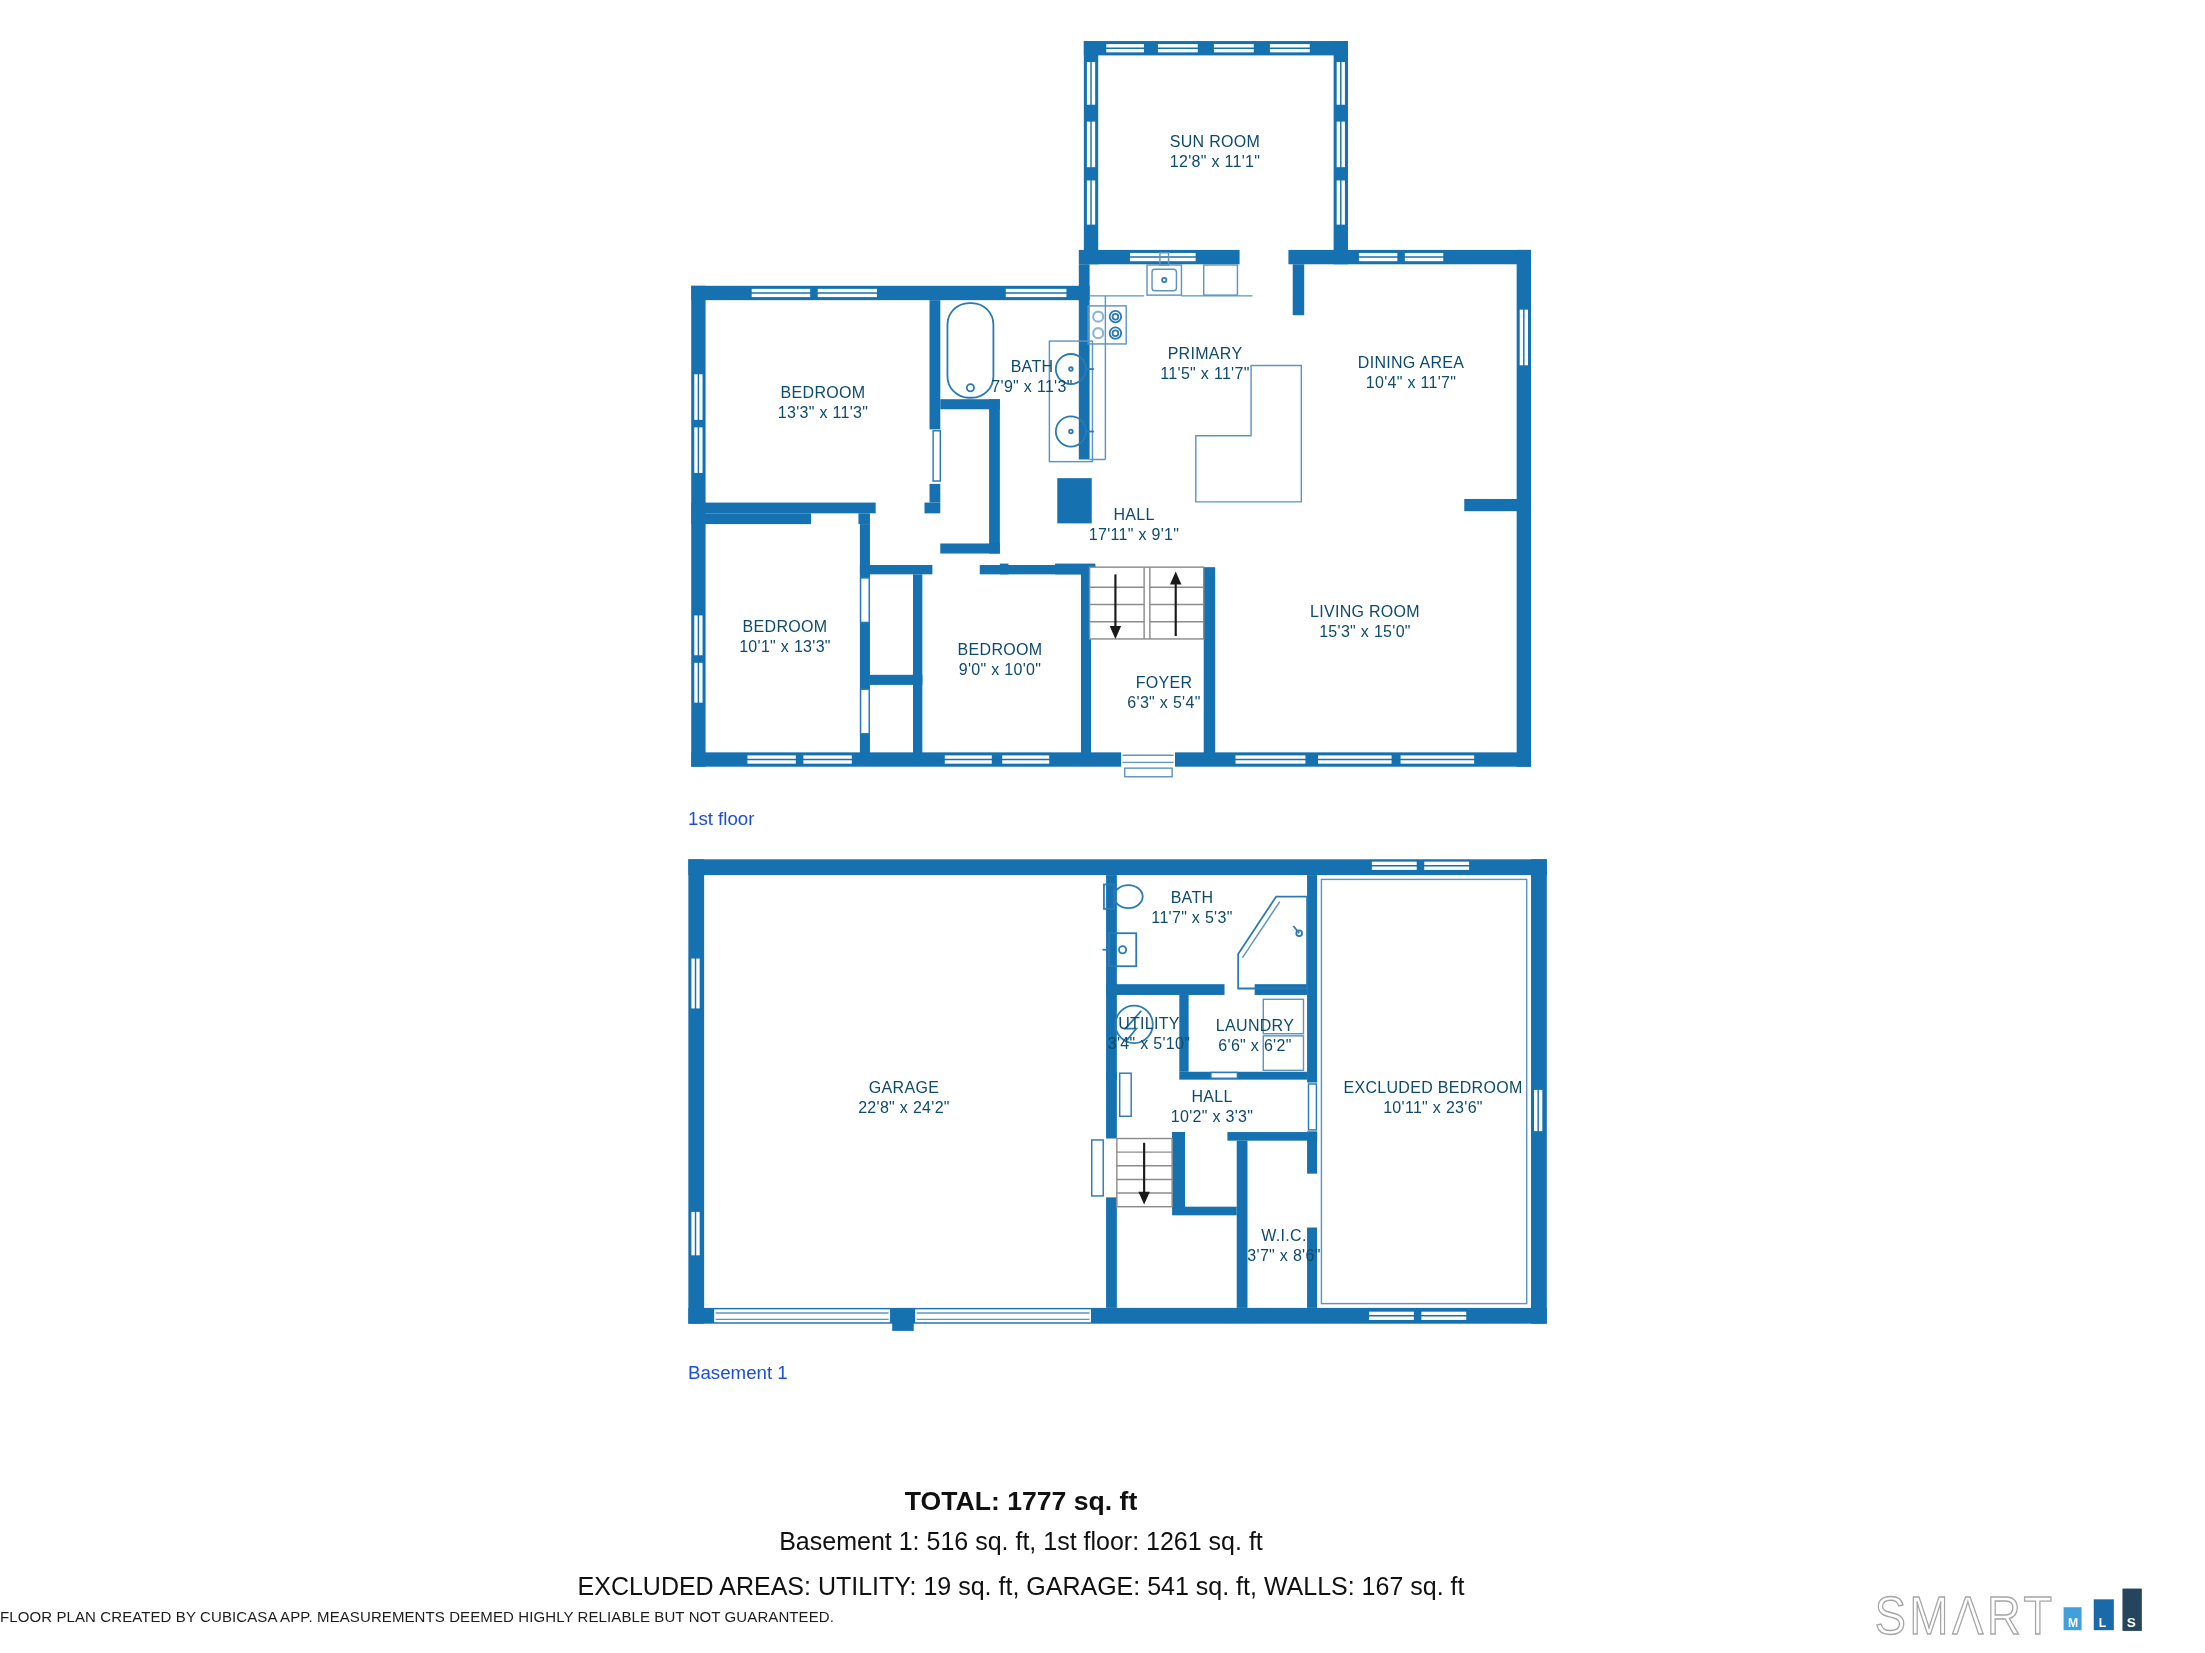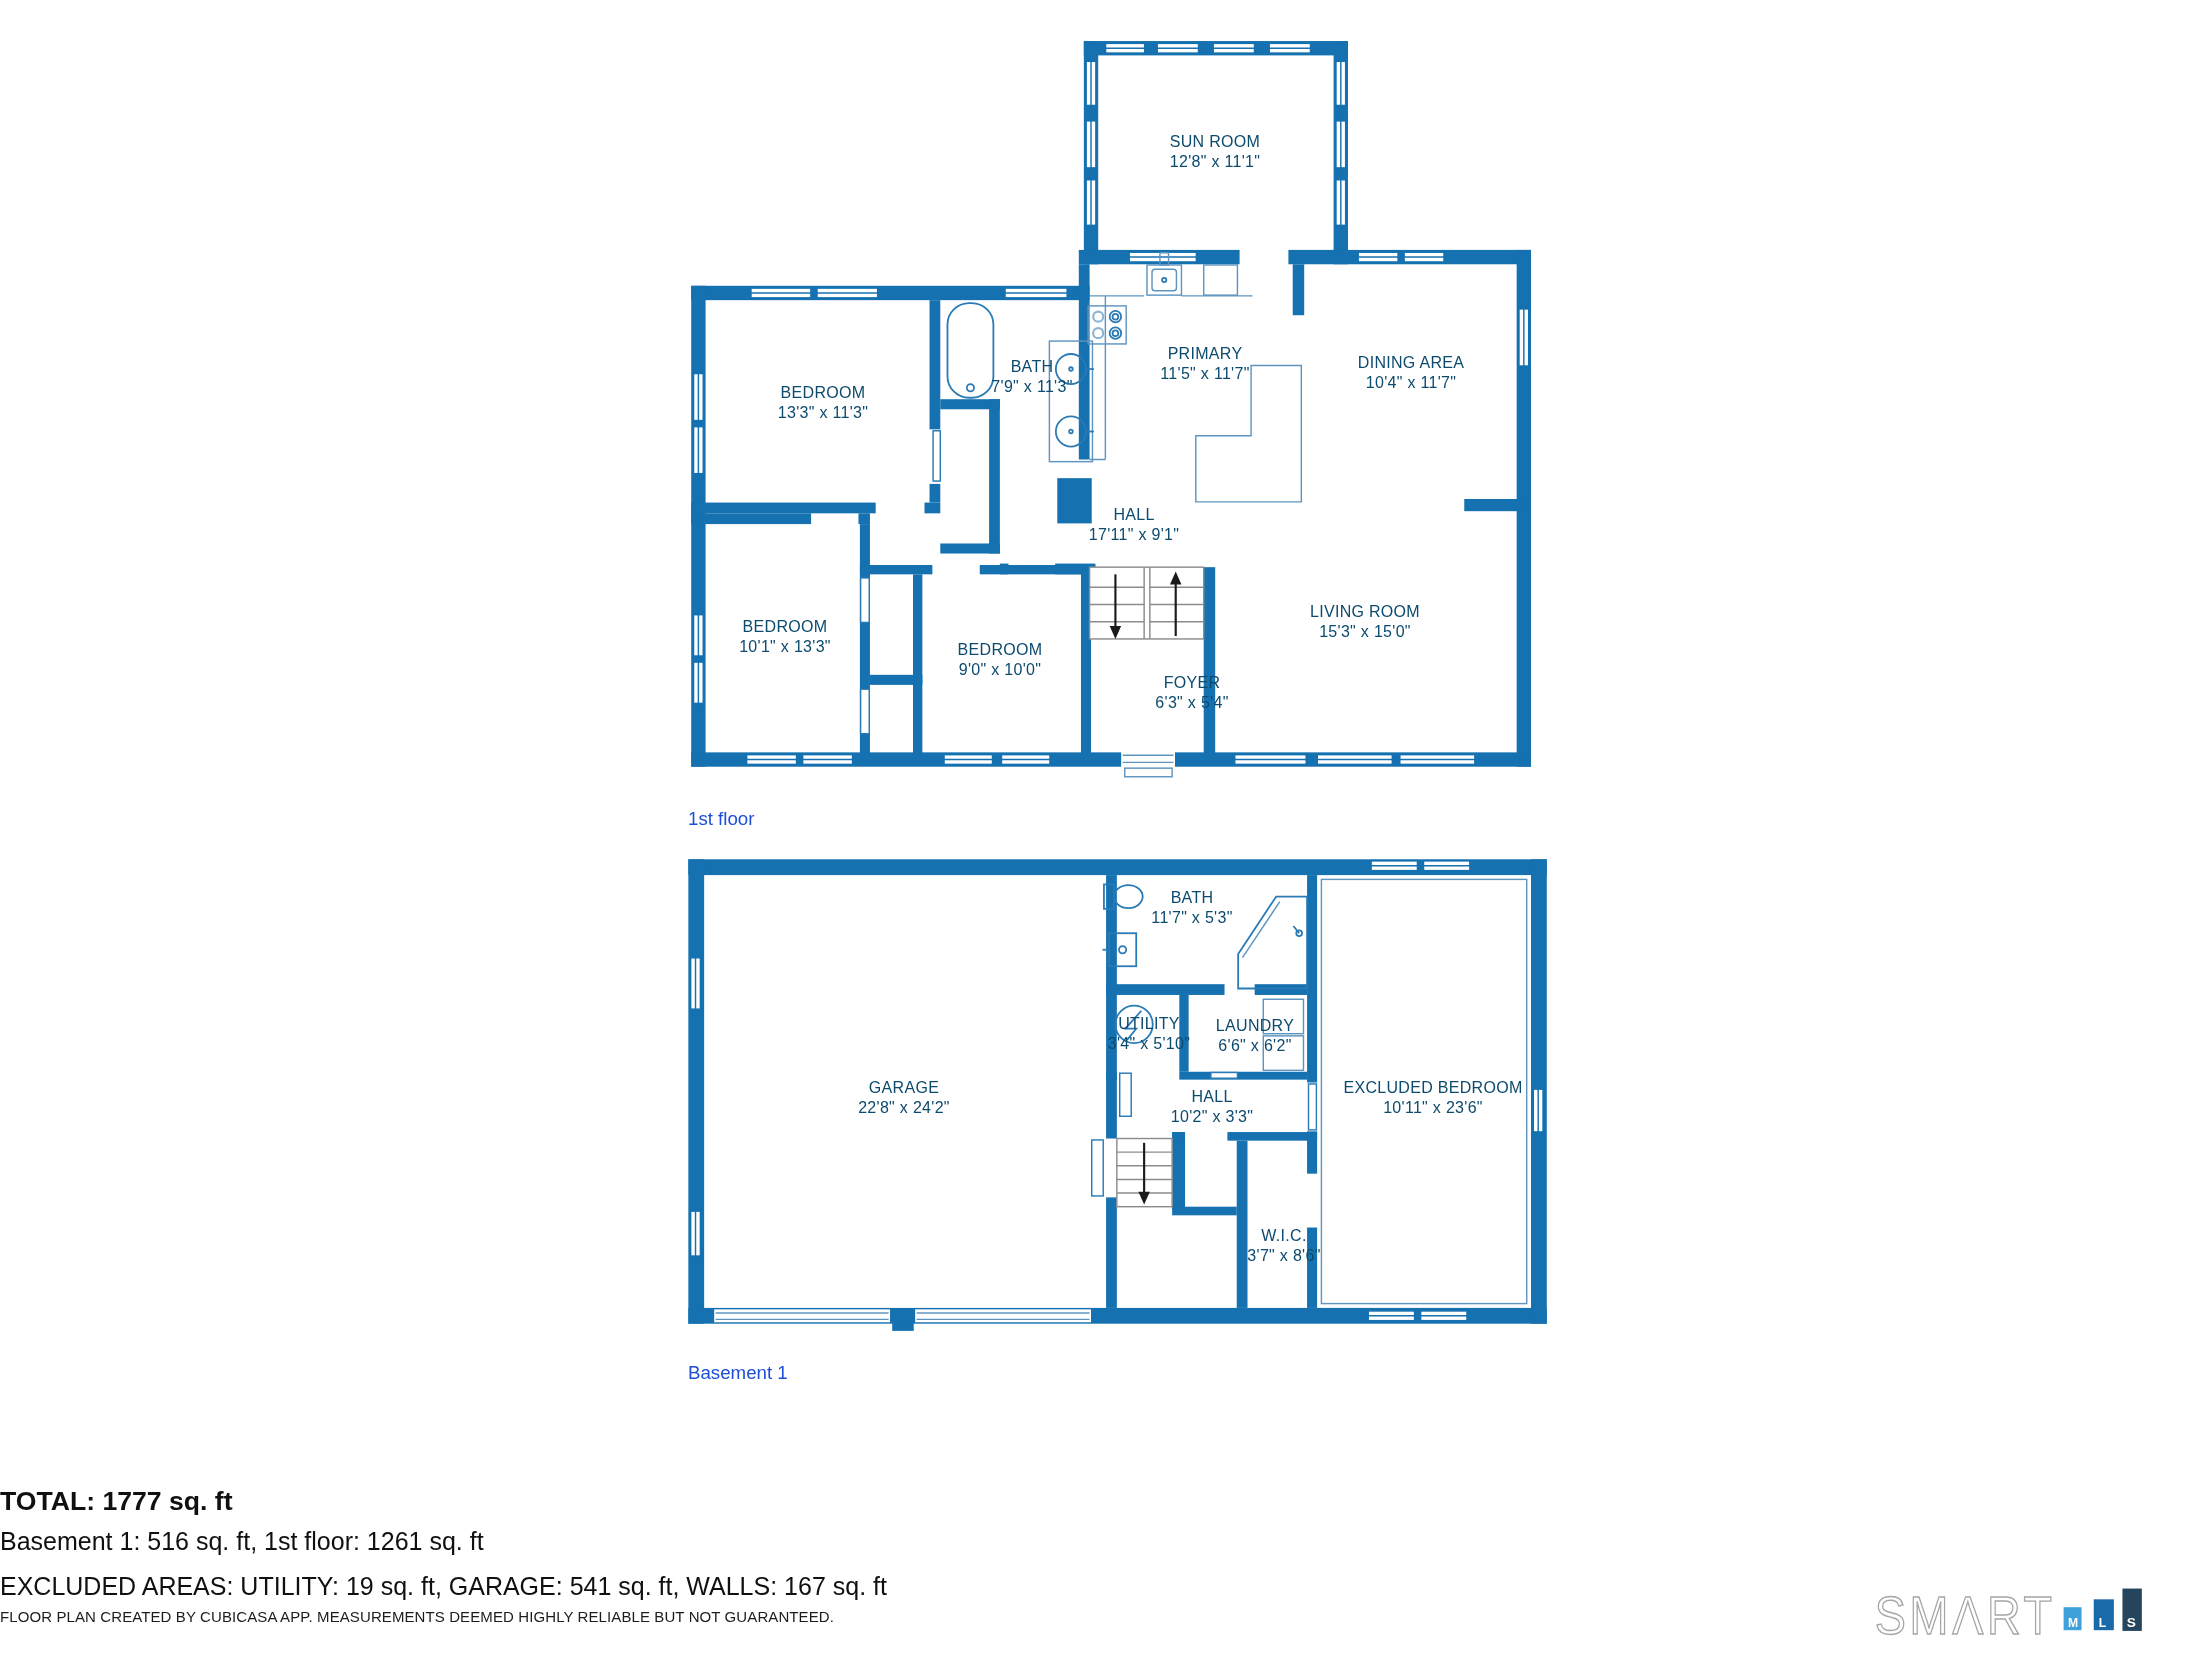--- a/index.html
+++ b/index.html
@@ -15,21 +15,21 @@
   .fxlight{fill:none;stroke:#8FB3D2;stroke-width:3;}
   .leaf{fill:#ffffff;stroke:#2A7AB5;stroke-width:2;}
   .stair{fill:none;stroke:#8C8C8C;stroke-width:2;}
   .stairbox{fill:#ffffff;stroke:#8C8C8C;stroke-width:2;}
   .arrow{stroke:#1a1a1a;stroke-width:3;fill:none;}
   .ahead{fill:#1a1a1a;stroke:none;}
   .room-label{position:absolute;transform:translate(-50%,-50%);text-align:center;color:#0c4a6e;
       font-size:16px;line-height:20px;letter-spacing:0.3px;white-space:nowrap;}
   .room-label .rn,.room-label .rd{display:block;}
   .floor-label{position:absolute;font-size:18.7px;color:#1d4ed8;}
-  .summary{position:absolute;top:1483px;left:0;width:2042px;color:#101010;}
+  .summary{position:absolute;top:1483px;left:0;width:2042px;text-align:center;color:#101010;}
   .summary .total{font-size:26.6px;font-weight:700;line-height:36px;}
   .summary .sub{font-size:25px;line-height:45px;}
   .disclaimer{position:absolute;top:1608px;left:0;width:2205px;text-align:left;
       font-size:15px;color:#1c1c1c;letter-spacing:0.1px;}
   .logo-word{fill:#ffffff;stroke:#A6A6A6;stroke-width:2;font-family:"Liberation Sans",sans-serif;
       font-size:76px;letter-spacing:6px;}
   .logo-letter{fill:#ffffff;font-weight:700;font-family:"Liberation Sans",sans-serif;}
 </style>
 </head>
 <body>
@@ -349,21 +349,21 @@
   <span class="rd">17'11" x 9'1"</span>
 </div>
 <div class="room-label" style="left:785px;top:637px">
   <span class="rn">BEDROOM</span>
   <span class="rd">10'1" x 13'3"</span>
 </div>
 <div class="room-label" style="left:1000px;top:660px">
   <span class="rn">BEDROOM</span>
   <span class="rd">9'0" x 10'0"</span>
 </div>
-<div class="room-label" style="left:1192px;top:693px">
+<div class="room-label" style="left:1164px;top:693px">
   <span class="rn">FOYER</span>
   <span class="rd">6'3" x 5'4"</span>
 </div>
 <div class="room-label" style="left:1365px;top:622px">
   <span class="rn">LIVING ROOM</span>
   <span class="rd">15'3" x 15'0"</span>
 </div>
 
 <div class="room-label" style="left:904px;top:1098px">
   <span class="rn">GARAGE</span>

